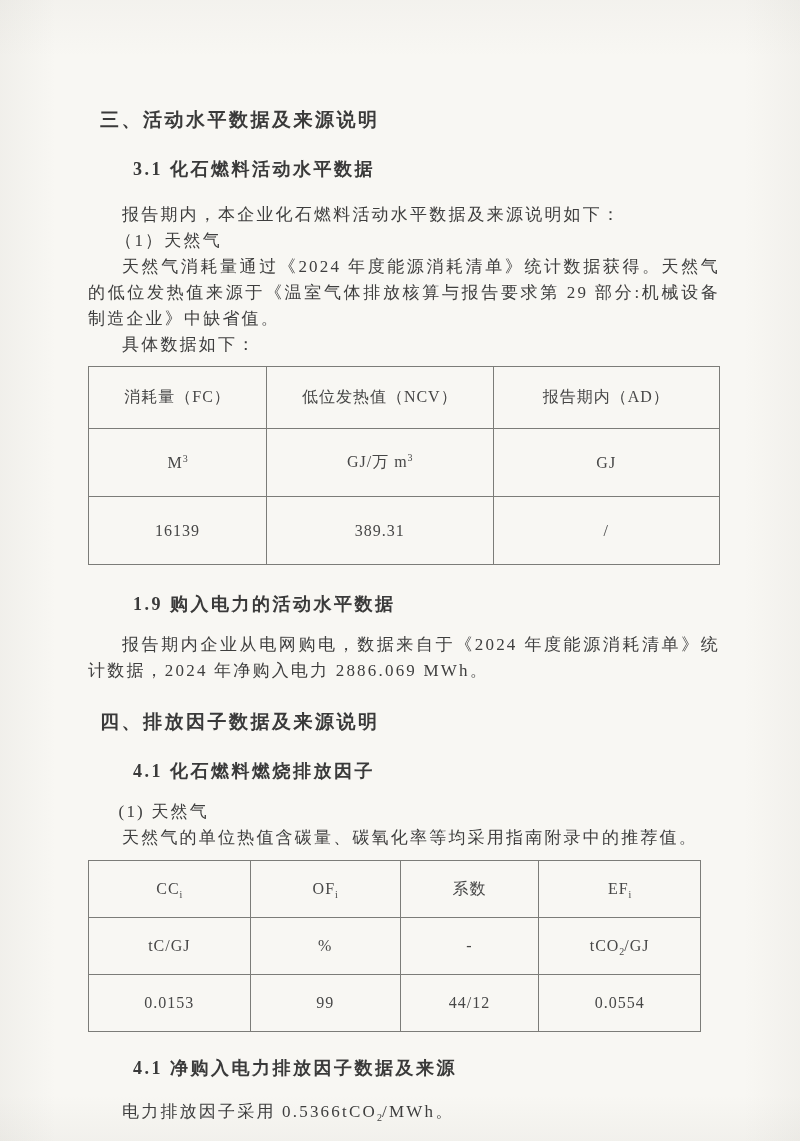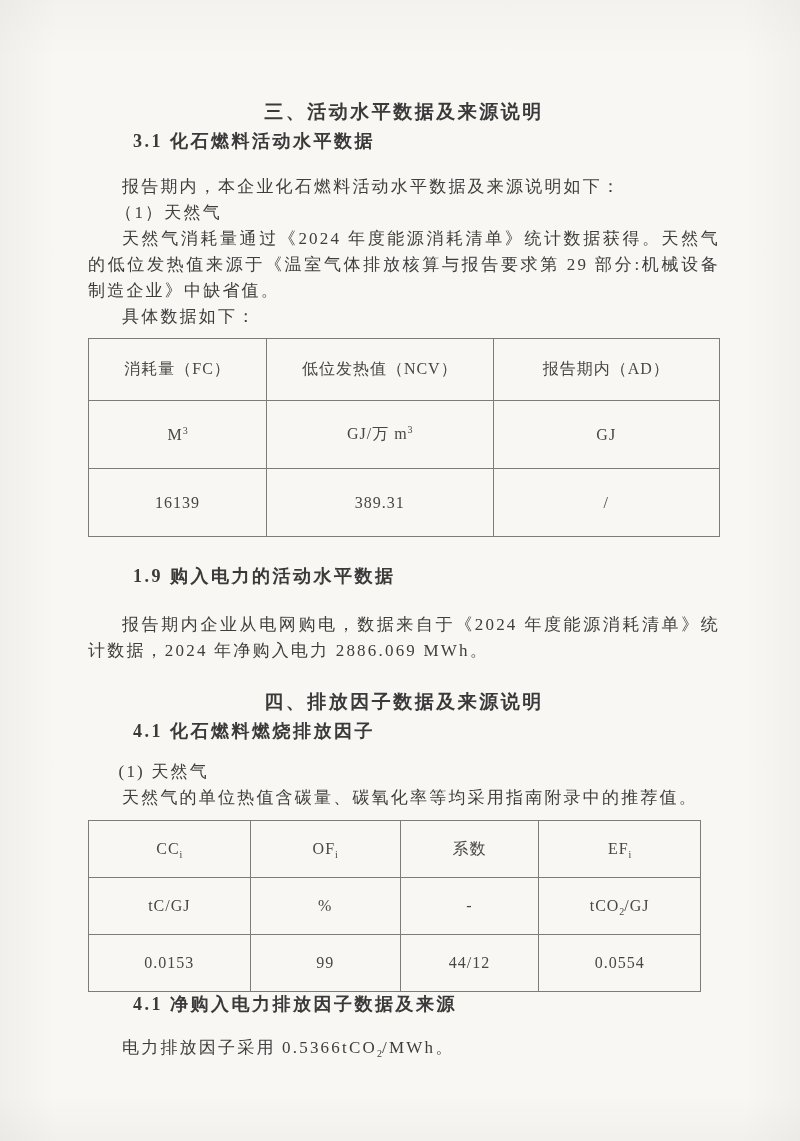--- a/index.html
+++ b/index.html
@@ -17,44 +17,43 @@
   .content {
     position: absolute;
     left: 88px;
     top: 95px;
     width: 632px;
   }
   .h-major {
     font-size: 19px;
     font-weight: 700;
     letter-spacing: 2.5px;
-    margin: 4px;
+    margin: 12px;
     color: #3a3a3a;
-    text-align: center;
   }
   .h-minor {
     font-size: 18px;
     font-weight: 700;
     letter-spacing: 2.5px;
     margin: 0;
     margin-left: 45px;
     color: #3a3a3a;
   }
   .para {
     font-size: 17px;
     line-height: 26px;
     letter-spacing: 2.2px;
     margin: 0;
     text-align: justify;
   }
   .indent2 { text-indent: 2em; }
   .indent15 { text-indent: 1.6em; }
   .indent02 { text-indent: 0.15em; margin-left: 28px; }
   .mt-h1 { margin-top: 25px; }
-  .mt-h2 { }
+  .mt-h2 { margin-top: 24px; }
   .mt-p  { margin-top: 21px; }
   table {
     border-collapse: collapse;
     table-layout: fixed;
     font-size: 16px;
     color: #474747;
     letter-spacing: 1px;
   }
   .t-fuel { width: 632px; margin-top: 8px; }
   .t-factor { width: 613px; margin-top: 9px; }
@@ -105,21 +104,21 @@
       <tr>
         <td>16139</td>
         <td>389.31</td>
         <td>/</td>
       </tr>
     </tbody>
       </table>
 
     <div class="h-minor mt-h2" style="margin-top:27px">1.9 购入电力的活动水平数据</div>
 
-    <p class="para indent2" style="margin-top:24px">报告期内企业从电网购电，数据来自于《2024 年度能源消耗清单》统计数据，2024 年净购入电力 2886.069 MWh。</p>
+    <p class="para indent2" style="margin-top:16px">报告期内企业从电网购电，数据来自于《2024 年度能源消耗清单》统计数据，2024 年净购入电力 2886.069 MWh。</p>
 
     <div class="h-major mt-h1">四、排放因子数据及来源说明</div>
 
     <div class="h-minor mt-h2">4.1 化石燃料燃烧排放因子</div>
 
     <p class="para indent02" style="margin-top:16px">(1) 天然气</p>
     <p class="para indent2">天然气的单位热值含碳量、碳氧化率等均采用指南附录中的推荐值。</p>
 
     <table class="t-factor">
       <tbody>

